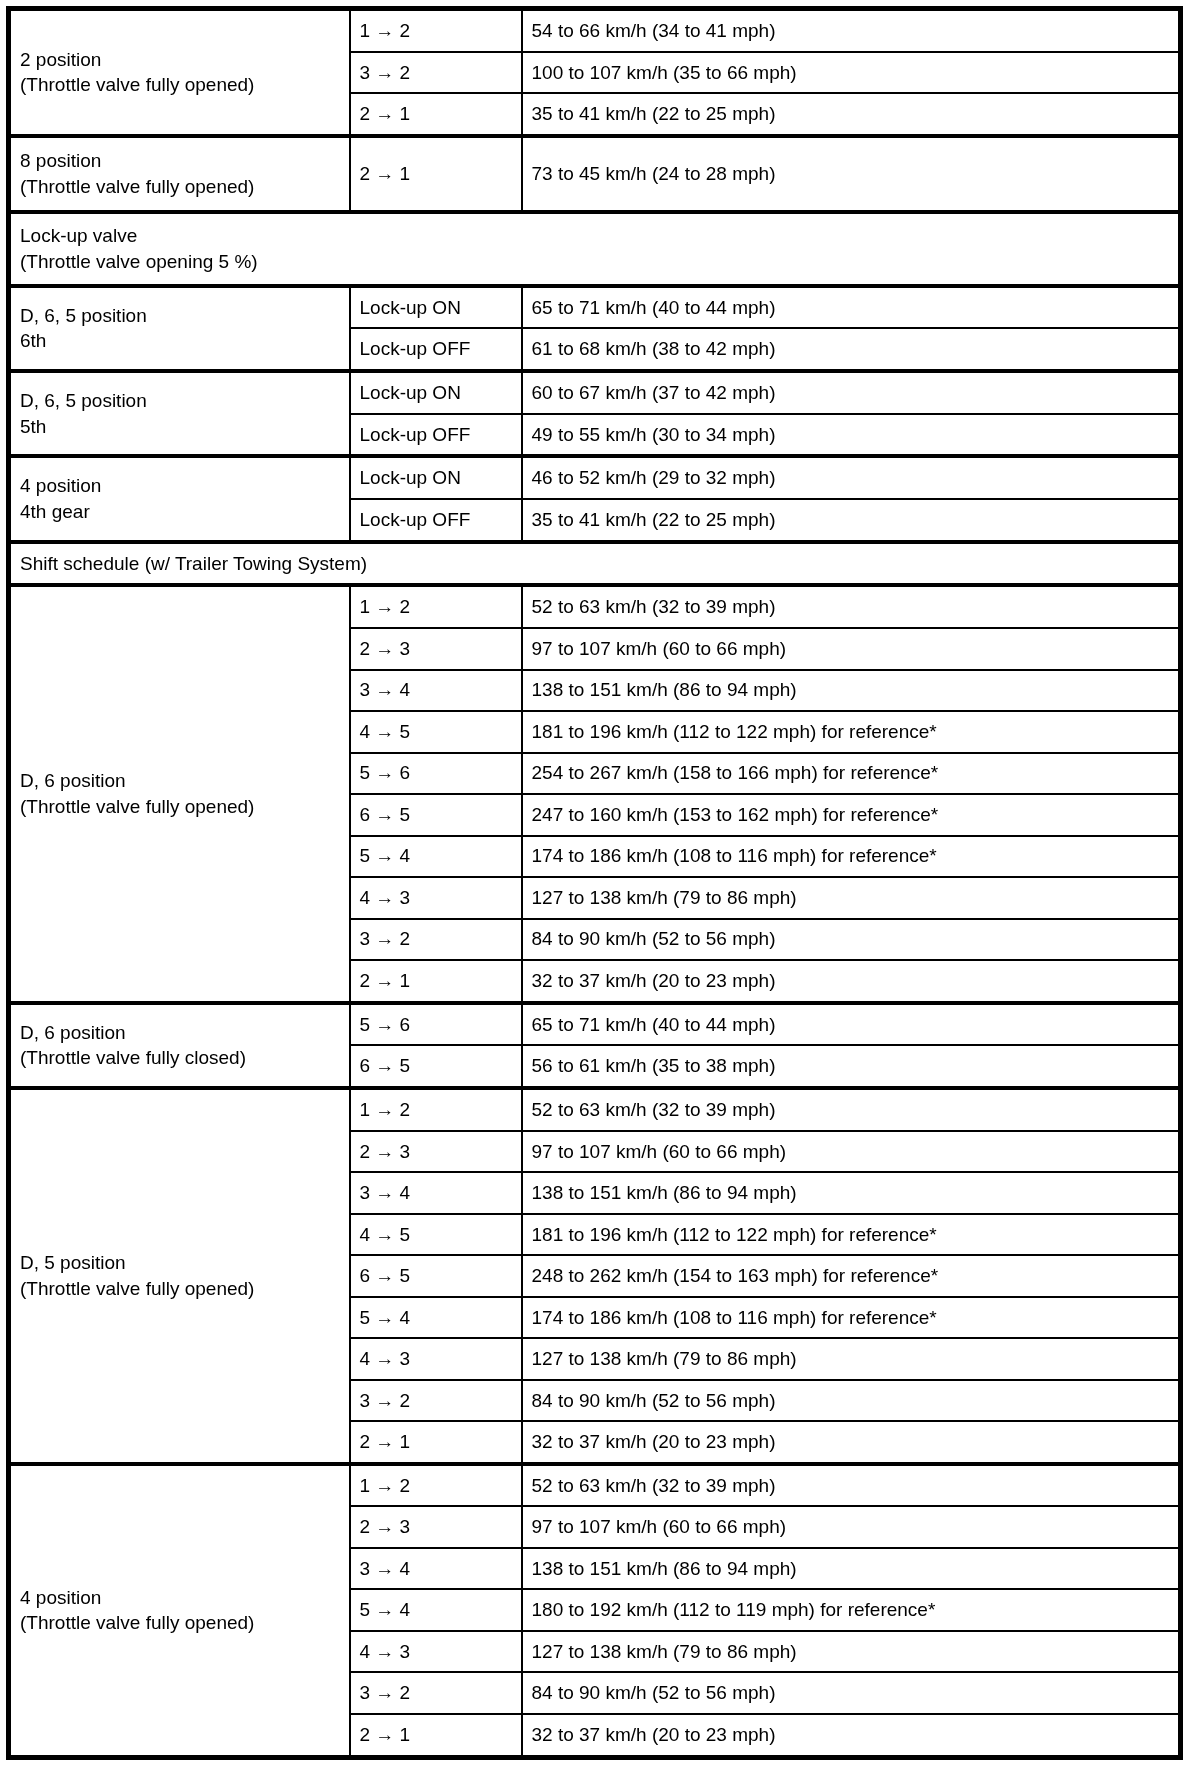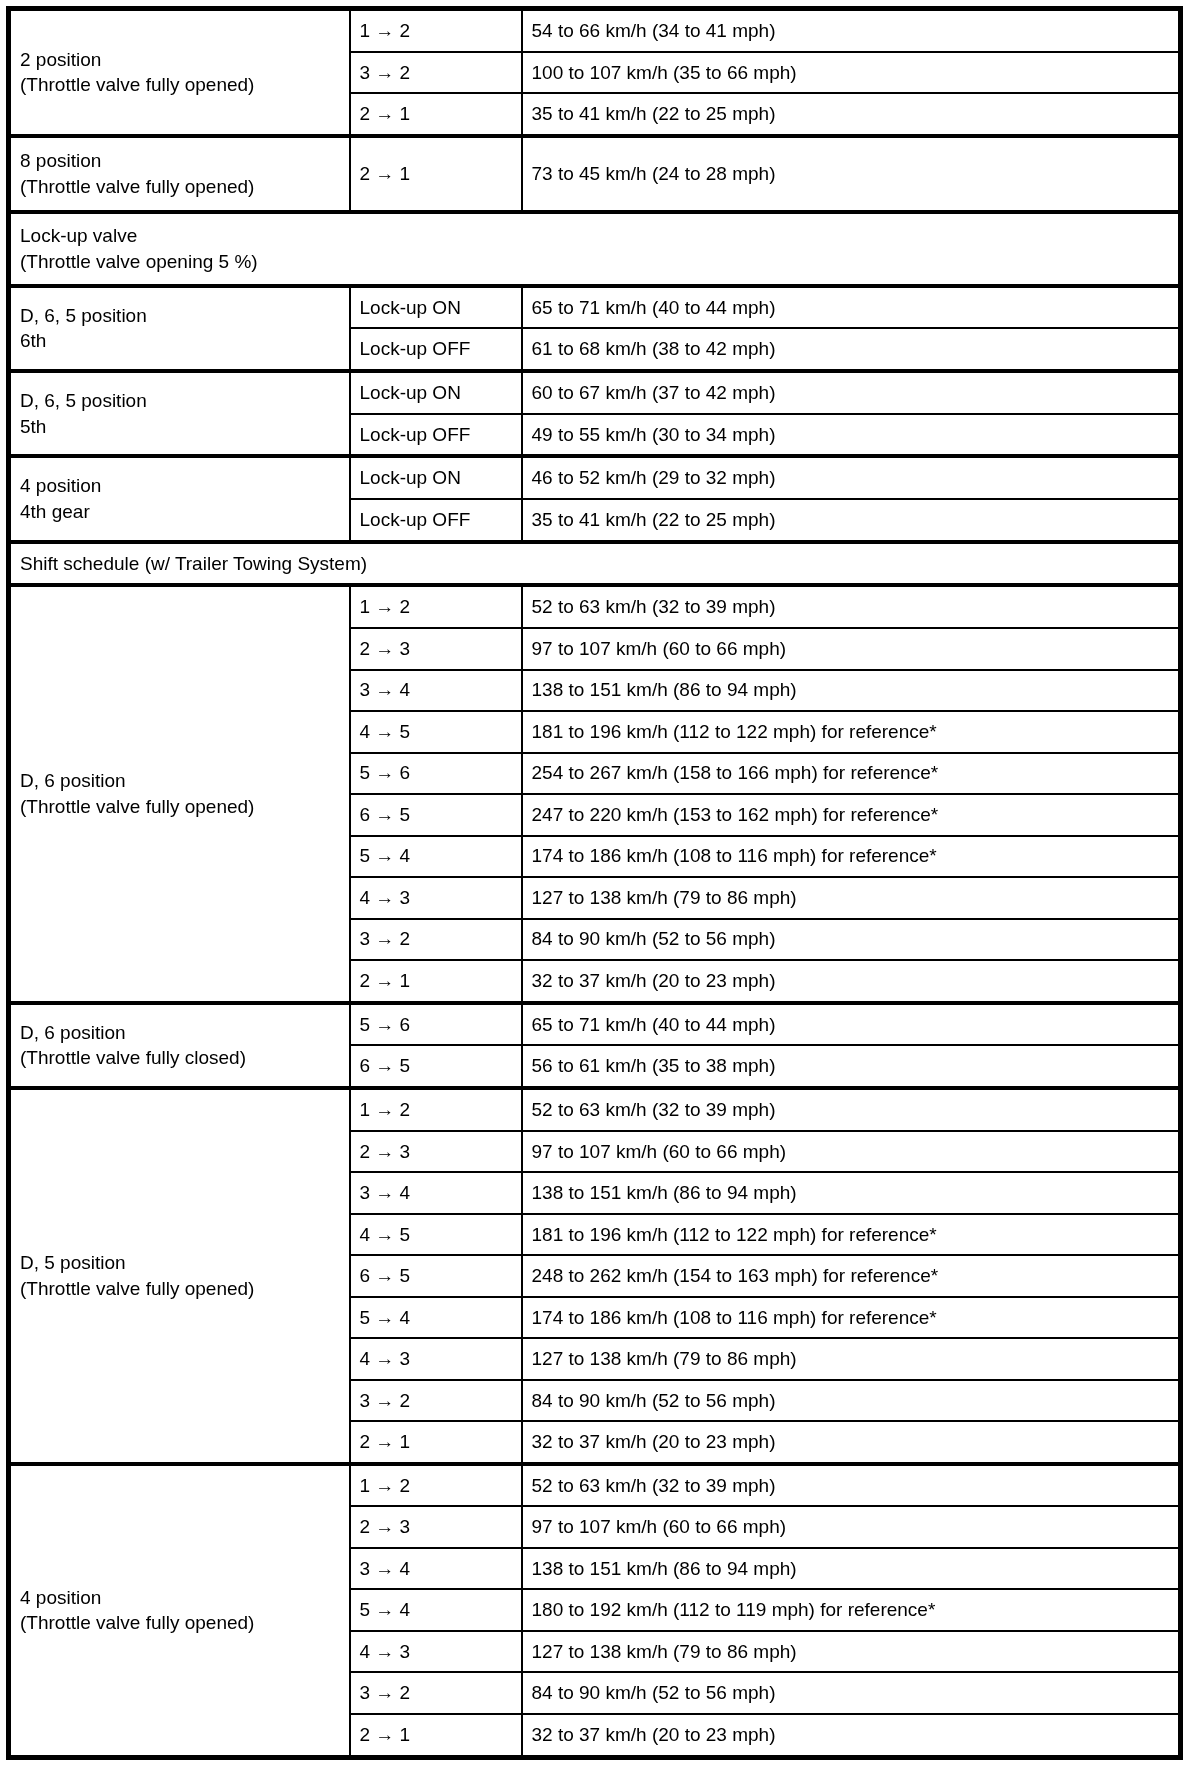--- a/index.html
+++ b/index.html
@@ -158,21 +158,21 @@
         <tr>
           <td class="shift-cell">4 → 5</td>
           <td class="speed-cell">181 to 196 km/h (112 to 122 mph) for reference*</td>
         </tr>
         <tr>
           <td class="shift-cell">5 → 6</td>
           <td class="speed-cell">254 to 267 km/h (158 to 166 mph) for reference*</td>
         </tr>
         <tr>
           <td class="shift-cell">6 → 5</td>
-          <td class="speed-cell">247 to 220 km/h (153 to 162 mph) for reference*</td>
+          <td class="speed-cell">247 to 160 km/h (153 to 162 mph) for reference*</td>
         </tr>
         <tr>
           <td class="shift-cell">5 → 4</td>
           <td class="speed-cell">174 to 186 km/h (108 to 116 mph) for reference*</td>
         </tr>
         <tr>
           <td class="shift-cell">4 → 3</td>
           <td class="speed-cell">127 to 138 km/h (79 to 86 mph)</td>
         </tr>
         <tr>

